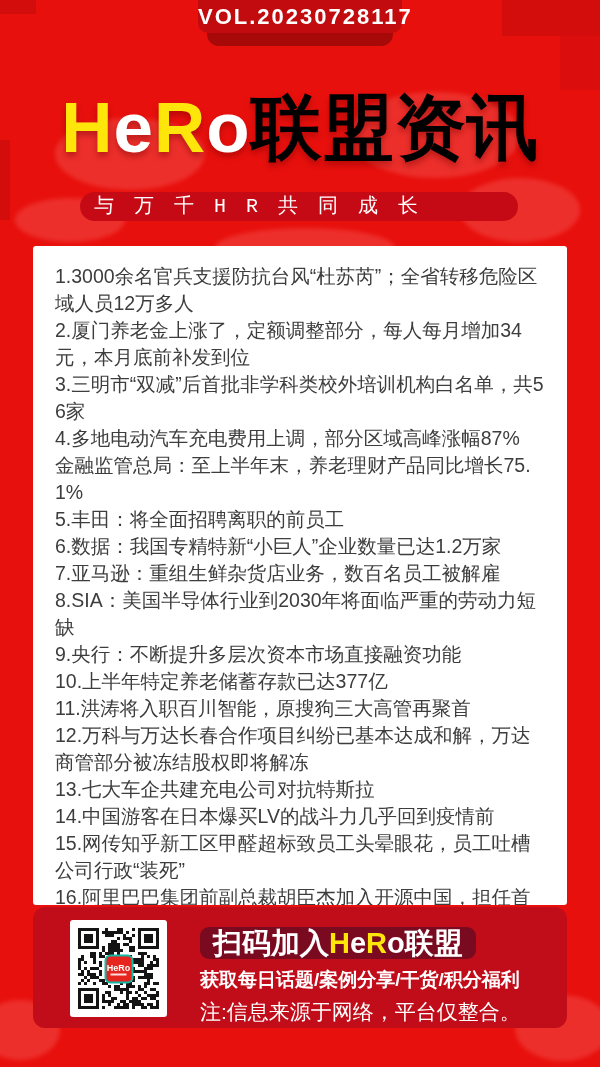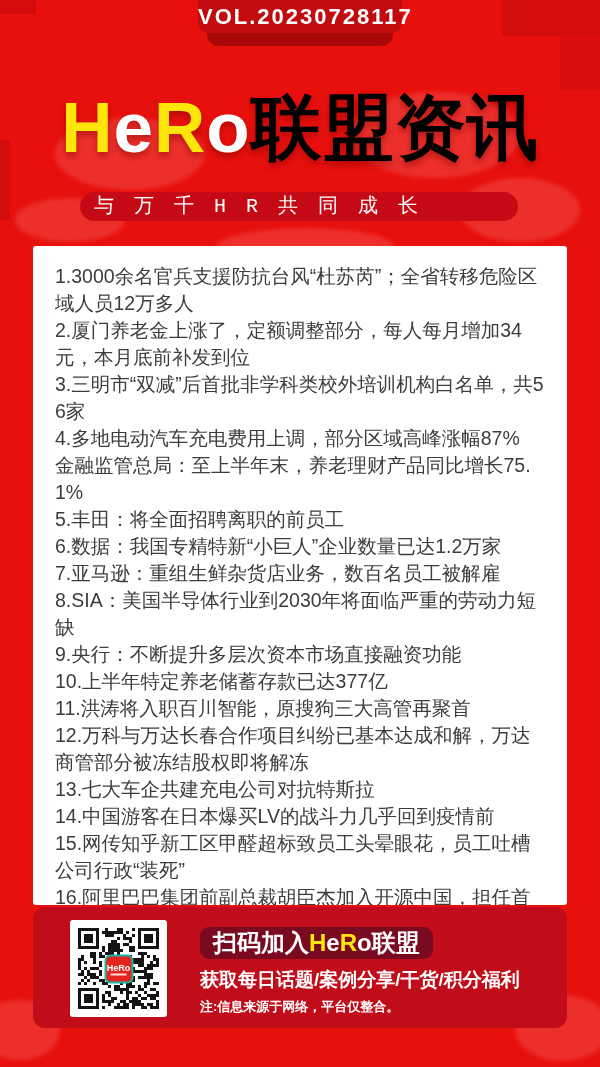--- a/index.html
+++ b/index.html
@@ -47,25 +47,25 @@
   .footer{position:absolute;left:33px;top:907px;width:534px;height:121px;background:#c10d1a;
     border-radius:12px;}
   .qr{position:absolute;left:37px;top:13px;width:97px;height:97px;background:#fff;border-radius:3px;}
   .qr svg{position:absolute;left:8px;top:8px;}
   .qr-logo{position:absolute;left:50%;top:50%;transform:translate(-50%,-50%);width:29px;height:29px;
     background:#e6251e;border:2px solid #14b8a6;border-radius:6px;box-sizing:border-box;
     display:flex;flex-direction:column;align-items:center;justify-content:center;}
   .qr-logo span{color:#fff;font-size:9px;font-weight:bold;line-height:10px;}
   .qr-logo i{display:block;width:16px;height:2px;background:#fff;opacity:.85;margin-top:1px;}
   .cta-pill{position:absolute;left:167px;top:20px;height:32px;background:#7a0a20;border-radius:9px;
-    padding:0 13px;font-size:24px;font-weight:bold;line-height:32px;color:#fff;white-space:nowrap;
+    padding:0 13px;font-size:29px;font-weight:bold;line-height:32px;color:#fff;white-space:nowrap;
     display:inline-block;}
   .benefits{position:absolute;left:167px;top:60px;color:#fff;font-size:19px;font-weight:bold;
     white-space:nowrap;}
-  .note{position:absolute;left:167px;top:91px;color:#fff;font-size:13px;font-weight:700;
+  .note{position:absolute;left:167px;top:91px;color:#fff;font-size:21px;font-weight:400;
     white-space:nowrap;}
 </style>
 </head>
 <body>
 
 <div class="poster">
 
   <div class="patch p-tl"></div>
   <div class="patch p-tr"></div>
   <div class="patch p-tr2"></div>

